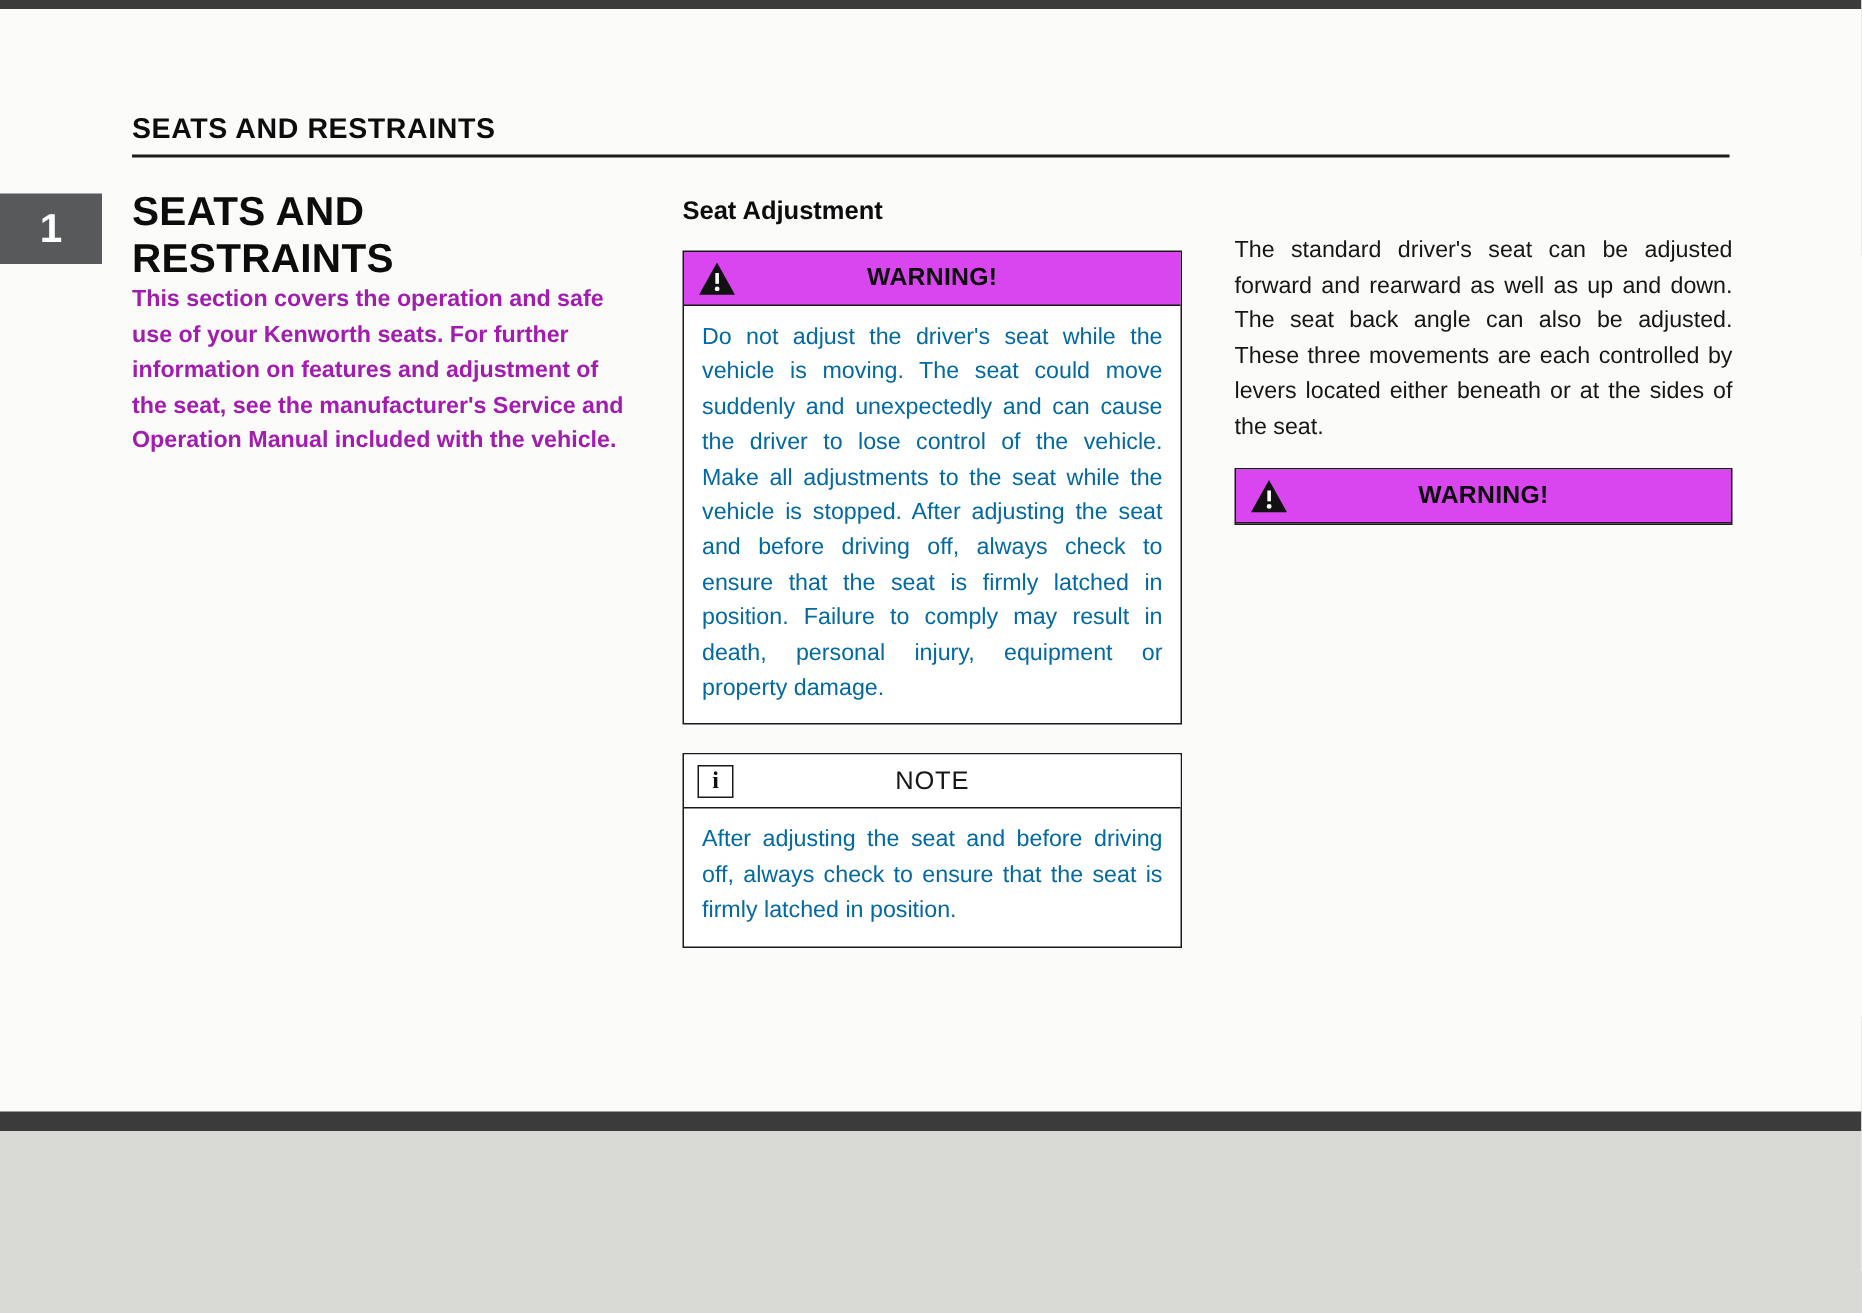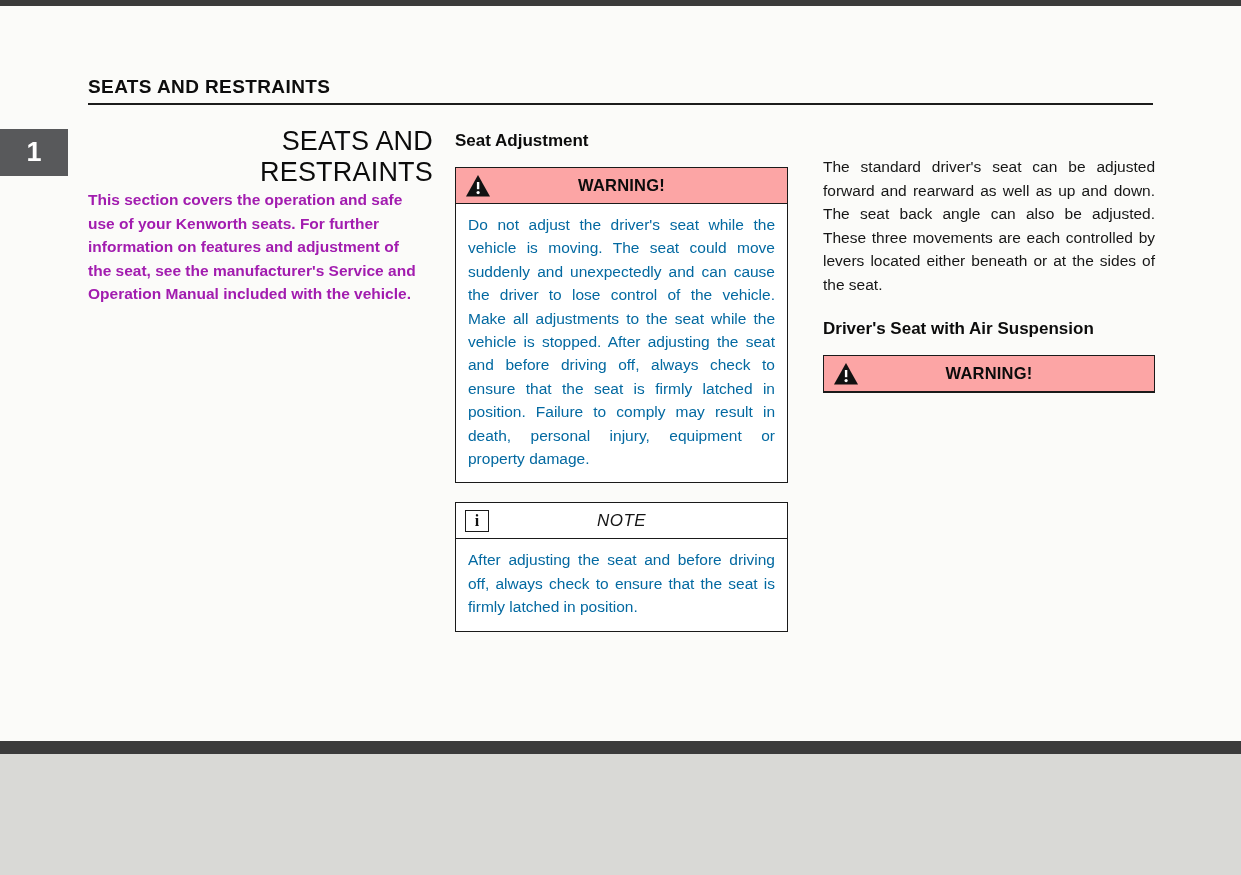--- a/index.html
+++ b/index.html
@@ -27,22 +27,22 @@
   .chapter-tab {
     position:absolute; left:0; top:129px; width:68px; height:47px;
     background:#58595b; color:#ffffff;
     display:flex; align-items:center; justify-content:center;
     font-size:27px; font-weight:bold;
   }
 
   
   .col-left { position:absolute; left:88px; top:126px; width:345px; }
   .doc-title {
-    font-size:27px; font-weight:normal; line-height:1.15; color:#0c0c0c;
-    white-space:pre-line; letter-spacing:0.2px;text-align:right;
+    font-size:27px; font-weight:bold; line-height:1.15; color:#0c0c0c;
+    white-space:pre-line; letter-spacing:0.2px;
   }
   .section-heading {
     margin-top:32px;
     font-size:20px; font-weight:bold; color:#0c0c0c;
   }
   .intro-text {
     width:332px;
     font-size:15.5px; line-height:23.5px; color:#a21caf;font-weight:bold;
   }
 
@@ -65,27 +65,27 @@
   .callout-box {
     margin-top:16px;
     border:1.5px solid #1a1a1a;
     background:#ffffff;
   }
   .callout-head {
     position:relative; height:36px;
     border-bottom:1.5px solid #1a1a1a;
     display:flex; align-items:center; justify-content:center;
   }
-  .callout-head.warning { background:#fca5a5; }
+  .callout-head.warning { background:#d946ef; }
   .callout-head.note { background:#ffffff; }
   .callout-label-warning {
     font-size:16.5px; font-weight:bold; color:#0c0c0c; letter-spacing:0.2px;
   }
   .callout-label-note {
-    font-size:17px; font-weight:normal; color:#161616; letter-spacing:0.5px;font-style:italic;
+    font-size:17px; font-weight:normal; color:#161616; letter-spacing:0.5px;
   }
   .head-icon {
     position:absolute; left:9px; top:50%; transform:translateY(-50%);
     display:flex; align-items:center; justify-content:center;
   }
   .warning-tri { width:26px; height:24px; display:block; }
   .note-i {
     width:24px; height:22px;
     border:1.6px solid #1a1a1a;
     display:flex; align-items:center; justify-content:center;
@@ -155,21 +155,20 @@
         </span>
         <span class="callout-label-note">NOTE</span>
       </div>
       <div class="callout-body">After adjusting the seat and before driving off, always check to ensure that the seat is firmly latched in position.</div>
     </div>
   </div>
 
   <div class="col-right">
     <div class="body-par">The standard driver's seat can be adjusted forward and rearward as well as up and down.  The seat back angle can also be adjusted.  These three movements are each controlled by levers located either beneath or at the sides of the seat.</div>
 
-    <div class="sub-heading">Driver's Seat with Air Suspension</div>
 
     <div class="callout-box">
       <div class="callout-head warning">
         <span class="head-icon">
           <svg class="warning-tri" viewBox="0 0 26 24" aria-hidden="true">
             <path d="M13 1 L25 22.5 H1 Z" fill="#111111"></path>
             <rect x="11.9" y="8" width="2.4" height="7.2" fill="#ffffff"></rect>
             <circle cx="13.1" cy="18.6" r="1.6" fill="#ffffff"></circle>
           </svg>
         </span>

